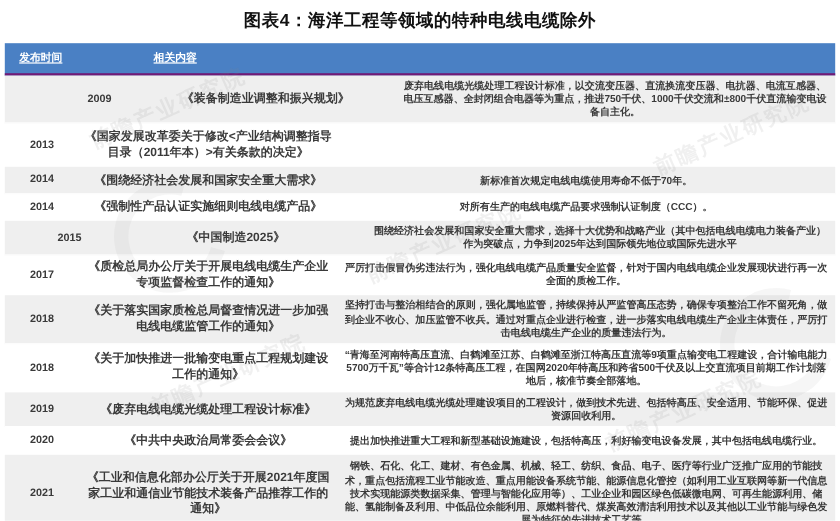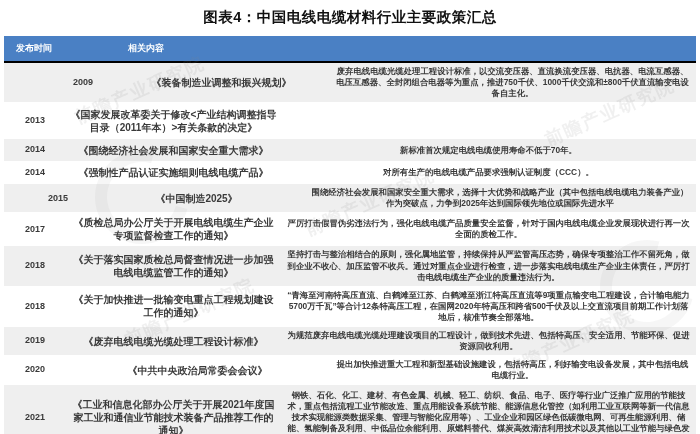--- a/index.html
+++ b/index.html
@@ -9,40 +9,40 @@
     color:#333;overflow:hidden;
   }
   .title{
     text-align:center;font-size:14.5px;font-weight:bold;color:#111;
     padding-top:8px;letter-spacing:0.5px;
   }
   .table-wrap{margin:9px 4px 0 4px;position:relative;}
   .t-header{
     display:grid;grid-template-columns:62px 215px 1fr;
     background:#4a80c4;color:#fff;height:25px;align-items:center;
-    font-size:9px;font-weight:bold;border-bottom:2px solid #000000;
+    font-size:9px;font-weight:bold;border-bottom:2px solid #701a75;text-decoration:underline;
   }
   .t-header .hc1{padding-left:12px;}
   .t-header .hc2{padding-left:36px;}
   .t-header .hc3{padding-left:62px;}
   .t-row{
     display:grid;grid-template-columns:62px 215px 1fr;
     background:#ffffff;border-bottom:1px solid #fff;
   }
   .t-row:nth-child(odd){background:#efefef;}
   .t-row:nth-child(1){min-height:35px;padding-left:48px;}
   .t-row:nth-child(2){min-height:35px;}
   .t-row:nth-child(3){min-height:22px;}
   .t-row:nth-child(4){min-height:21px;}
   .t-row:nth-child(5){min-height:27px;padding-left:23px;}
   .t-row:nth-child(6){min-height:27px;}
   .t-row:nth-child(7){min-height:30px;}
   .t-row:nth-child(8){min-height:30px;}
   .t-row:nth-child(9){min-height:23px;}
-  .t-row:nth-child(10){min-height:22px;gap:24px;}
+  .t-row:nth-child(10){min-height:22px;}
   .t-row:nth-child(11){min-height:64px;}
   .cell{
     display:flex;align-items:center;justify-content:center;
     text-align:center;padding:3px 4px;line-height:1.3;
   }
   .cell-year{font-size:9px;font-weight:bold;color:#3a3a3a;}
   .cell-policy{font-size:10px;font-weight:bold;color:#3a3a3a;}
   .cell-content{font-size:8.4px;font-weight:bold;color:#3a3a3a;line-height:1.32;}
   
   .wm-layer{position:absolute;inset:0;pointer-events:none;z-index:5;}
@@ -52,21 +52,21 @@
   }
   .wm-circle{
     position:absolute;width:70px;height:70px;border-radius:50%;
     border:12px solid rgba(140,140,140,0.08);border-right-color:transparent;
     transform:rotate(-30deg);
   }
 </style>
 </head>
 <body>
 
-<div class="title">图表4：中国电线电缆材料行业主要政策汇总</div>
+<div class="title">图表4：海洋工程等领域的特种电线电缆除外</div>
 
 <div class="table-wrap">
   <div class="t-header">
     <div class="hc1">发布时间</div>
     <div class="hc3">相关内容</div>
   </div>
   <div>
   <div class="t-row">
     <div class="cell cell-year">2009</div>
     <div class="cell cell-policy">《装备制造业调整和振兴规划》</div>

